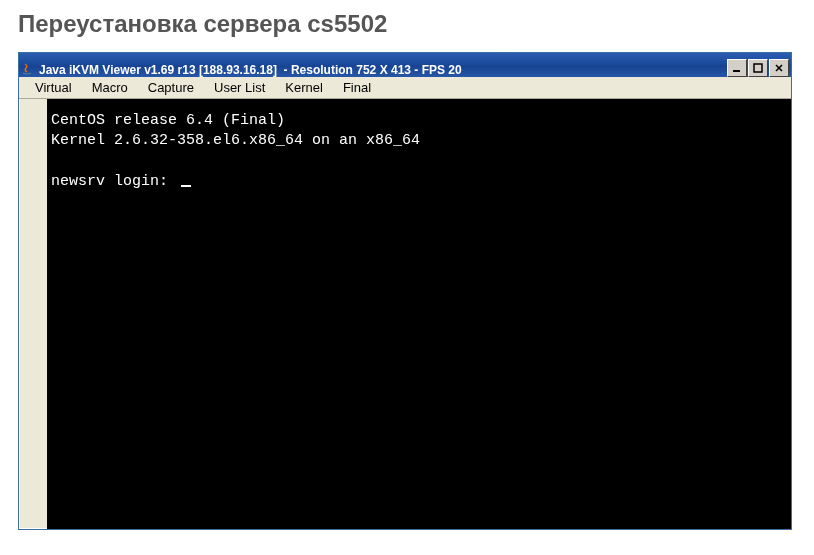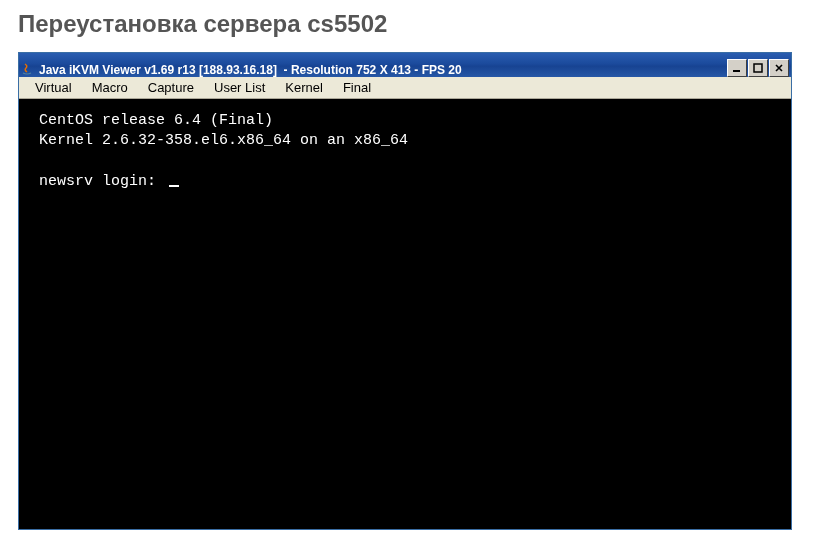--- a/index.html
+++ b/index.html
@@ -77,23 +77,24 @@
   .menubar .menu-item {
     padding: 2px 10px;
     cursor: pointer;
   }
   .terminal {
     background: #000000;
     color: #ffffff;
     font-family: "Courier New", Courier, monospace;
     font-size: 15px;
     line-height: 1.35;
-    padding: 12px 20px;
+    padding: 12px 4px;
     height: 430px;
     white-space: pre;
+    margin-left: 28px;
   }
   .terminal .cursor {
     display: inline-block;
     width: 10px;
     border-bottom: 2px solid #ffffff;
     margin-left: 4px;
     vertical-align: -2px;
   }
 </style>
 </head>

